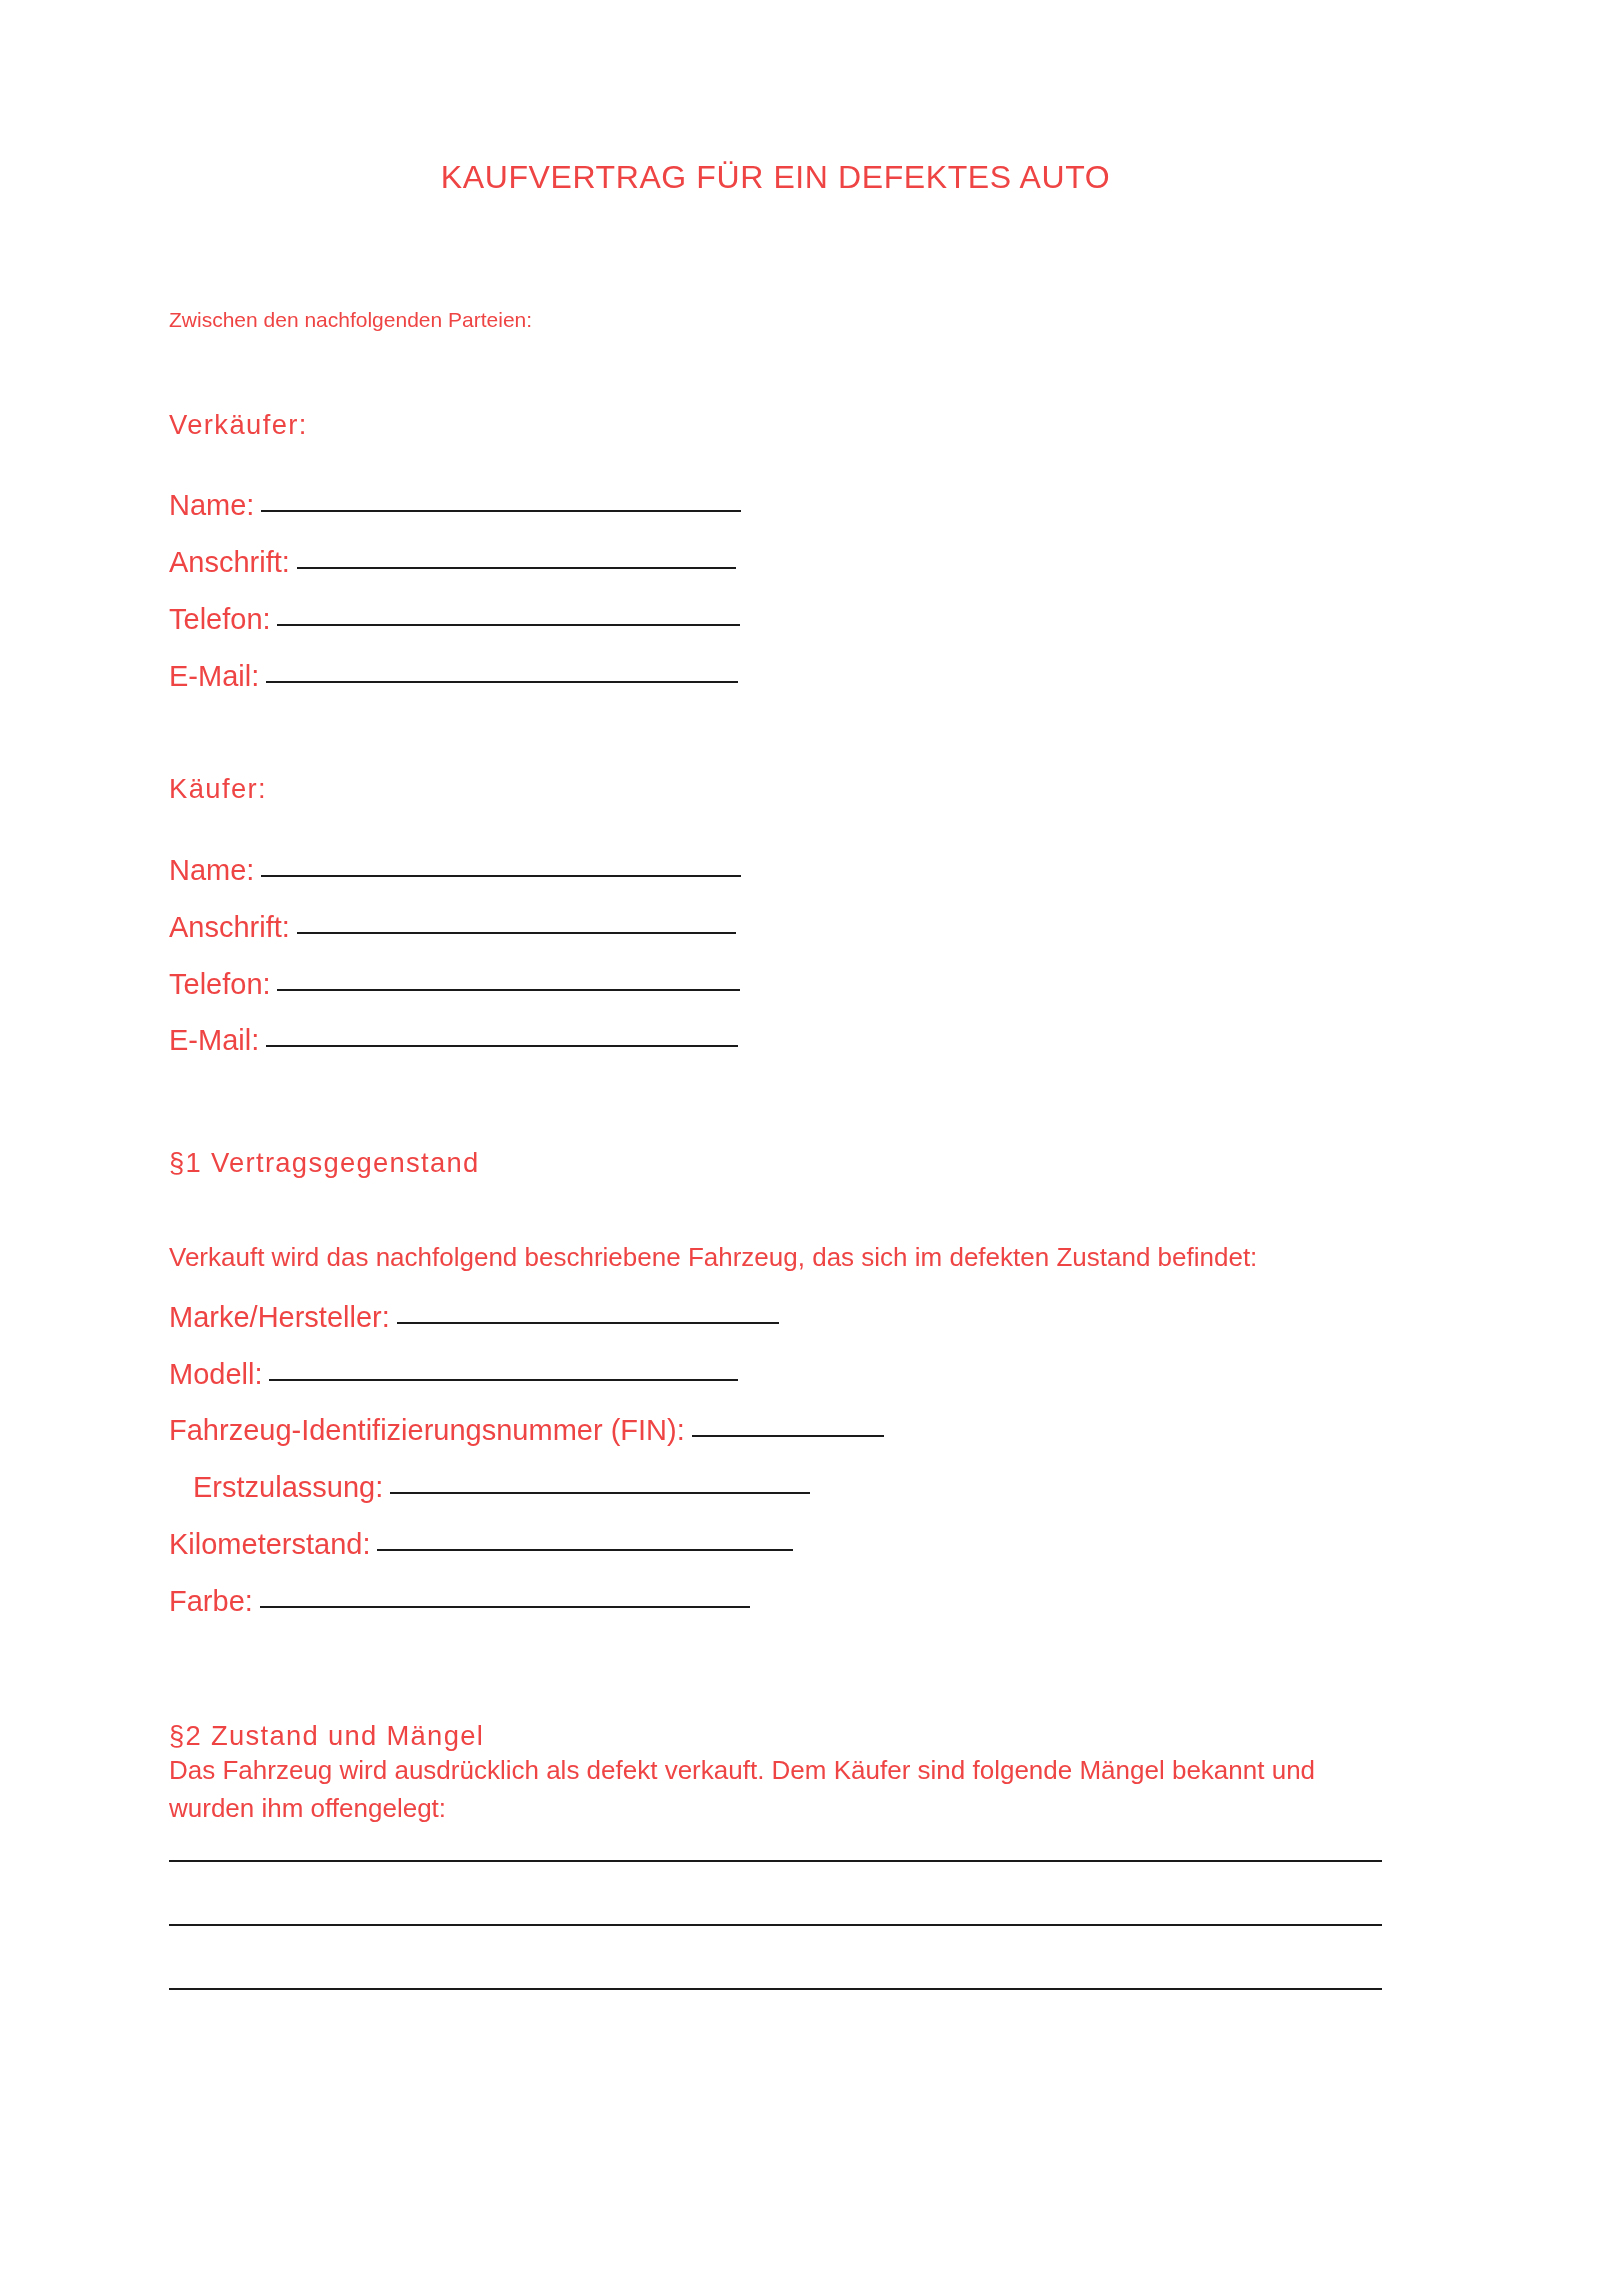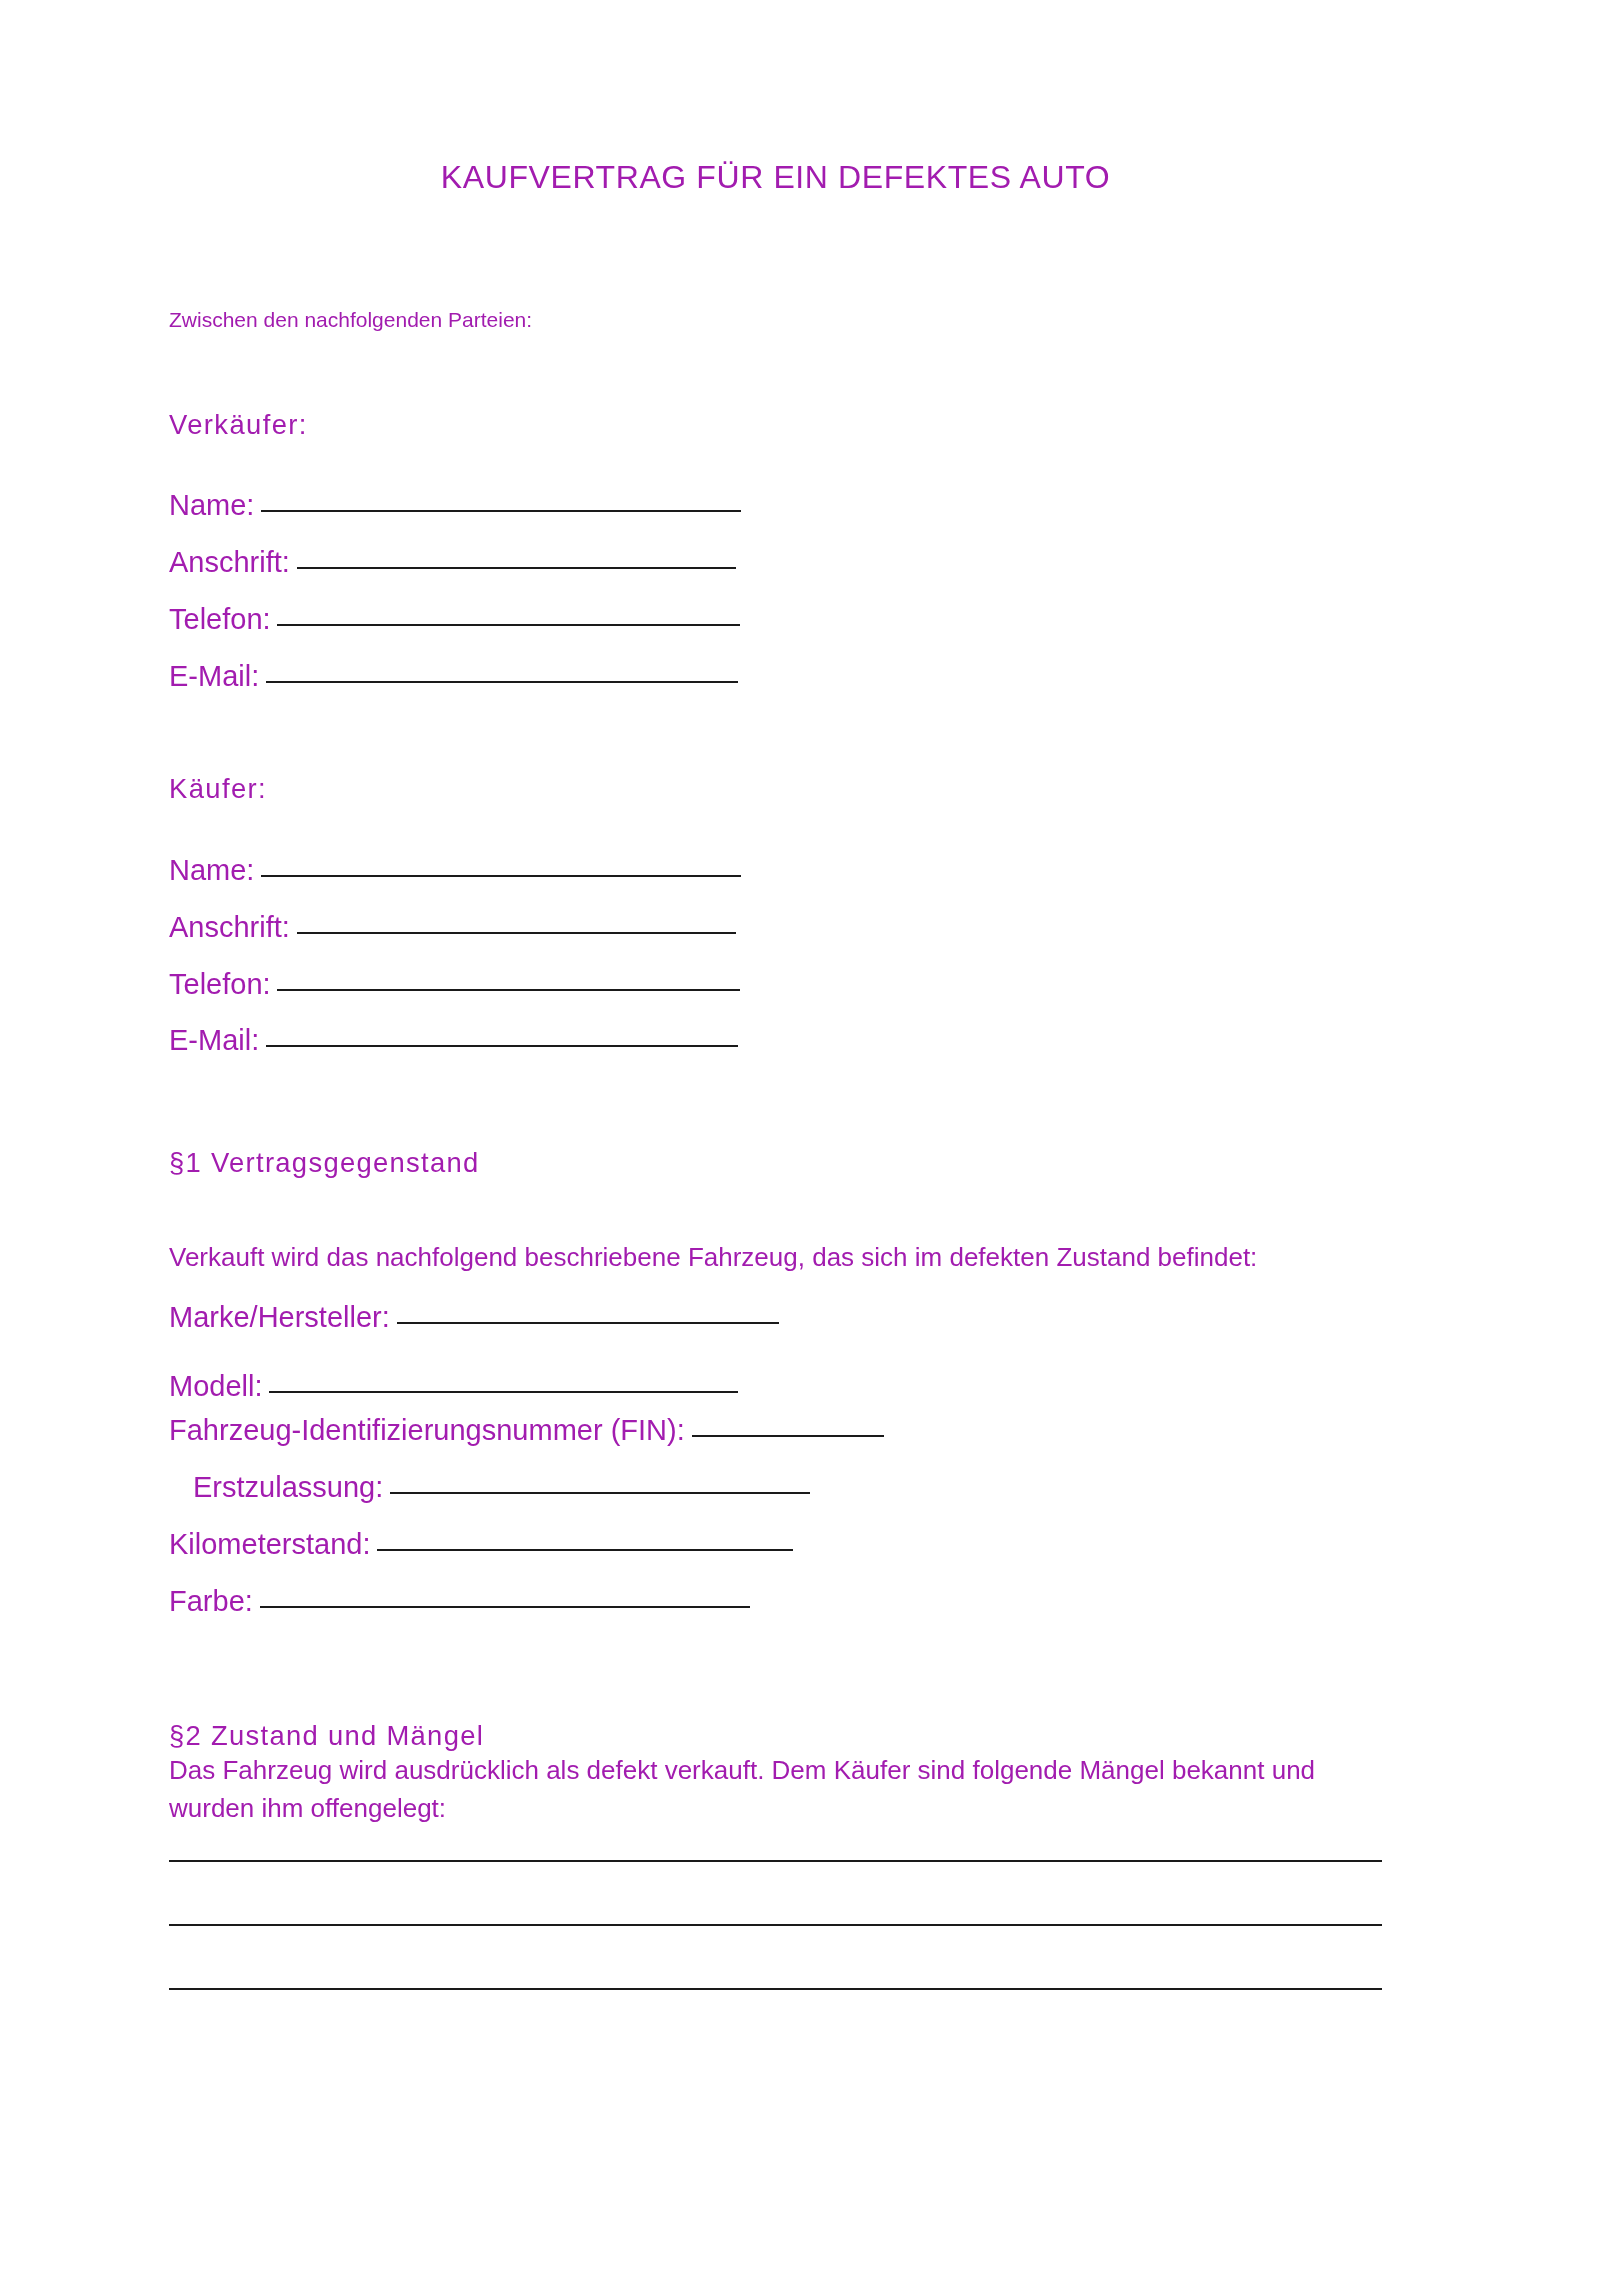--- a/index.html
+++ b/index.html
@@ -8,21 +8,21 @@
     padding: 0;
     background: #ffffff;
   }
   .page {
     position: relative;
     width: 1621px;
     height: 2293px;
     background: #ffffff;
     margin: 0 auto;
     font-family: "Liberation Sans", "DejaVu Sans", sans-serif;
-    color: #a21caf;
+    color: #ef4444;
     -webkit-font-smoothing: antialiased;
     overflow: hidden;
   }
 
   
   .content {
     position: absolute;
     left: 169px;
     top: 0;
     width: 1213px;   
@@ -168,21 +168,21 @@
       <span class="field-rule" style="width: 472px;"></span>
     </div>
 
     <div class="section-heading s1">§1 Vertragsgegenstand</div>
     <div class="section-text s1-intro">Verkauft wird das nachfolgend beschriebene Fahrzeug, das sich im defekten Zustand befindet:</div>
 
     <div class="field-row" style="top:1296px;">
       <span class="field-label">Marke/Hersteller:</span>
       <span class="field-rule" style="width: 382px;"></span>
     </div>
-    <div class="field-row" style="top:1353px;margin-top:12px;">
+    <div class="field-row" style="top:1353px;">
       <span class="field-label">Modell:</span>
       <span class="field-rule" style="width: 469px;"></span>
     </div>
     <div class="field-row" style="top:1409px;">
       <span class="field-label">Fahrzeug-Identifizierungsnummer (FIN):</span>
       <span class="field-rule" style="width: 192px;"></span>
     </div>
     <div class="field-row" style="top:1466px;margin-left:24px;">
       <span class="field-label">Erstzulassung:</span>
       <span class="field-rule" style="width: 420px;"></span>

